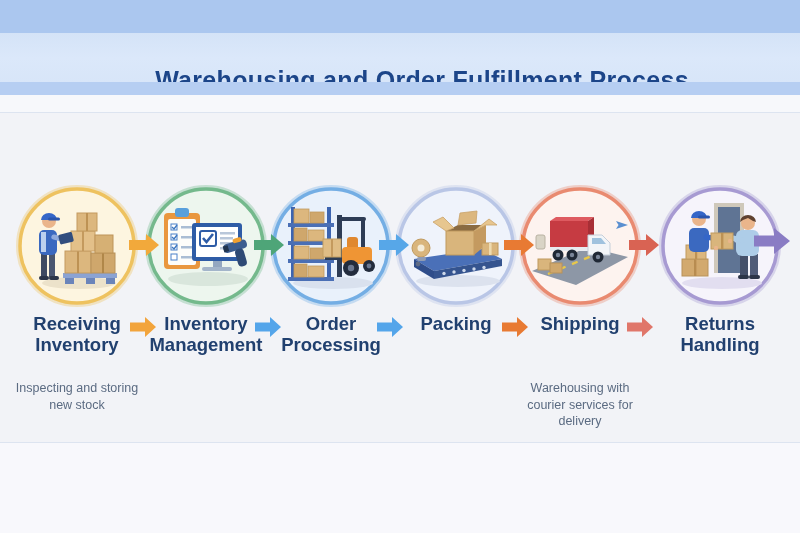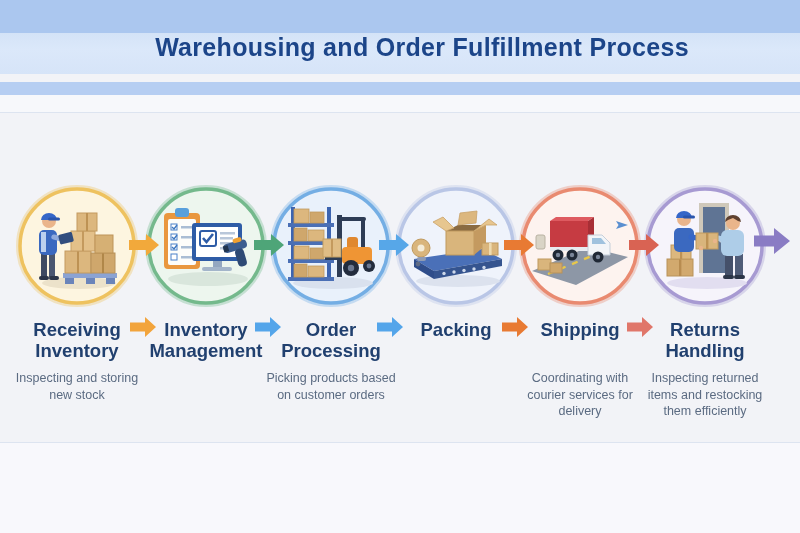--- a/index.html
+++ b/index.html
@@ -5,40 +5,40 @@
   * { margin:0; padding:0; box-sizing:border-box; }
   html,body { width:800px; height:533px; }
   body {
     font-family:"Liberation Sans","DejaVu Sans",sans-serif;
     background:#f2f3f7;
     position:relative;
     overflow:hidden;
   }
   
   .band-top    { position:absolute; left:0; top:0;   width:800px; height:33px; background:#abc7ef; }
-  .title-bar   { position:absolute; left:0; top:33px; width:800px; height:41px;
+  .title-bar   { position:absolute; left:0; top:33px; width:800px; height:62px;
                  background:linear-gradient(#d4e3f7,#dbe8fa 40%,#d6e4f8);
-                 display:flex; align-items:flex-start; justify-content:center;padding-left:44px; }
+                 display:flex; align-items:flex-end; justify-content:center;padding-left:44px; }
   .title-bar h1{ font-size:25px; font-weight:600; letter-spacing:.3px; color:#1c4589; }
   .band-bottom { position:absolute; left:0; top:82px; width:800px; height:13px; background:#b6cef2; }
   .strip-light { position:absolute; left:0; top:95px; width:800px; height:17px; background:#f7f8fb; }
   .hairline    { position:absolute; left:0; width:800px; height:1px; background:#dde4f0; }
   .hl-top      { top:112px; }
   .hl-bottom   { top:442px; }
   .footer-area { position:absolute; left:0; top:443px; width:800px; height:90px; background:#f8f8fc; }
 
   
   .step  { position:absolute; top:185px; width:132px; text-align:center; }
   .badge { display:block; margin:0 auto; width:122px; height:122px; }
   .step-label {
-    margin-top:12px; height:50px;
+    margin-top:6px; height:50px;
     font-size:18.5px; font-weight:700; line-height:1.16; color:#21406f;
   }
   .step-desc {
-    margin-top:1px; padding:0 1px;
+    margin-top:17px; padding:0 1px;
     font-size:12.5px; line-height:1.32; color:#5b6b82;
   }
   .arrow { position:absolute; z-index:5; }
   .arrow-c { top:234px; }
   .arrow-l { top:317px; }
   .arrow-exit { top:228px; }
 </style>
 </head>
 <body>
 
@@ -172,21 +172,20 @@
       <rect x="80" y="22" width="4" height="32" fill="#2d3c55"></rect>
       <rect x="66" y="40" width="11" height="14" rx="3" fill="#e0882e"></rect>
       <rect x="61" y="50" width="30" height="17" rx="4" fill="#ef9534"></rect>
       <circle cx="70" cy="71" r="8" fill="#222c3d"></circle>
         <circle cx="70" cy="71" r="3.2" fill="#6b7890"></circle>
       <circle cx="88" cy="69" r="6" fill="#222c3d"></circle>
         <circle cx="88" cy="69" r="2.4" fill="#6b7890"></circle>
     </g>
   </svg>
   <div class="step-label">Order Processing</div>
-  <div class="step-desc">Picking products based on customer orders</div>
 </div>
 
 <div class="step" style="left:390px">
   <svg class="badge" viewBox="0 0 122 122">
     <circle cx="61" cy="61" r="59.5" fill="none" stroke-width="3" stroke-opacity="0.35" stroke="#b9c6e6"></circle>
     <circle cx="61" cy="61" r="57" fill="#eff3fb"></circle>
     <circle cx="61" cy="61" r="57" fill="none" stroke-width="3.5" stroke="#b9c6e6"></circle>
     <g transform="translate(11,12)">
       <ellipse cx="52" cy="84" rx="42" ry="6" fill="#dce2ee"></ellipse>
       <polygon points="8,62 76,52 96,62 28,74" fill="#4a70b8"></polygon>
@@ -236,24 +235,24 @@
         <circle cx="28" cy="58" r="2.2" fill="#7a8699"></circle>
       <circle cx="42" cy="58" r="5.5" fill="#1f2835"></circle>
         <circle cx="42" cy="58" r="2.2" fill="#7a8699"></circle>
       <circle cx="68" cy="60" r="5.5" fill="#1f2835"></circle>
         <circle cx="68" cy="60" r="2.2" fill="#7a8699"></circle>
       <rect x="8" y="62" width="13" height="11" fill="#d9b57c" stroke="#c09a5e"></rect>
       <rect x="20" y="66" width="12" height="10" fill="#cfa76c" stroke="#b8925a"></rect>
     </g>
   </svg>
   <div class="step-label">Shipping</div>
-  <div class="step-desc">Coordinating with courier services for delivery</div>
-</div>
-
-<div class="step" style="left:639px">
+  <div class="step-desc">Warehousing with courier services for delivery</div>
+</div>
+
+<div class="step" style="left:654px">
   <svg class="badge" viewBox="0 0 122 122">
     <circle cx="61" cy="61" r="59.5" fill="none" stroke-width="3" stroke-opacity="0.35" stroke="#a79ad2"></circle>
     <circle cx="61" cy="61" r="57" fill="#f6f4fb"></circle>
     <circle cx="61" cy="61" r="57" fill="none" stroke-width="3.5" stroke="#a79ad2"></circle>
     <g transform="translate(11,12)">
       <ellipse cx="52" cy="86" rx="40" ry="6" fill="#e2def0"></ellipse>
       <rect x="44" y="6" width="30" height="70" fill="#cfc8ba"></rect>
       <rect x="48" y="10" width="22" height="66" fill="#5f7494"></rect>
       <circle cx="66" cy="44" r="1.6" fill="#c8d2de"></circle>
       <rect x="12" y="62" width="26" height="17" fill="#d2a96e" stroke="#b8925a"></rect>
@@ -273,21 +272,20 @@
       <circle cx="29" cy="22" r="7" fill="#eab58b"></circle>
       <path d="M21 21 a8 7 0 0 1 16 0 z" fill="#3566c8"></path>
       <rect x="28" y="18.5" width="12" height="3" rx="1.5" fill="#2a55ad"></rect>
       <rect x="41" y="36" width="22" height="16" fill="#d9b57c" stroke="#c09a5e"></rect>
       <rect x="51" y="36" width="2.4" height="16" fill="#bd9254"></rect>
       <circle cx="46" cy="51" r="2.2" fill="#eab58b"></circle>
       <circle cx="60" cy="44" r="2.2" fill="#eab58b"></circle>
     </g>
   </svg>
   <div class="step-label">Returns Handling</div>
-  <div class="step-desc">Inspecting returned items and restocking them efficiently</div>
 </div>
 
 <svg class="arrow arrow-c" style="left:129px" width="30" height="22" viewBox="0 0 30 22">
     <polygon points="0,6 17,6 17,0 30,11 17,22 17,16 0,16" fill="#f2a93b"></polygon>
   </svg>
 <svg class="arrow arrow-c" style="left:254px" width="30" height="22" viewBox="0 0 30 22">
     <polygon points="0,6 17,6 17,0 30,11 17,22 17,16 0,16" fill="#4ea578"></polygon>
   </svg>
 <svg class="arrow arrow-c" style="left:379px" width="30" height="22" viewBox="0 0 30 22">
     <polygon points="0,6 17,6 17,0 30,11 17,22 17,16 0,16" fill="#57a7e8"></polygon>

